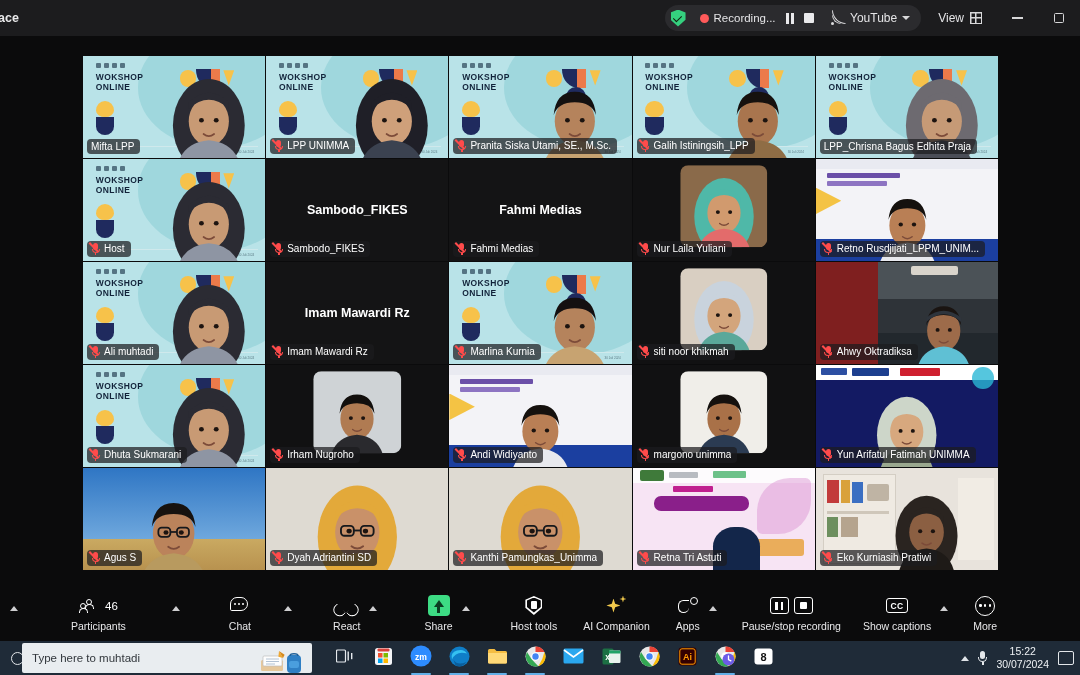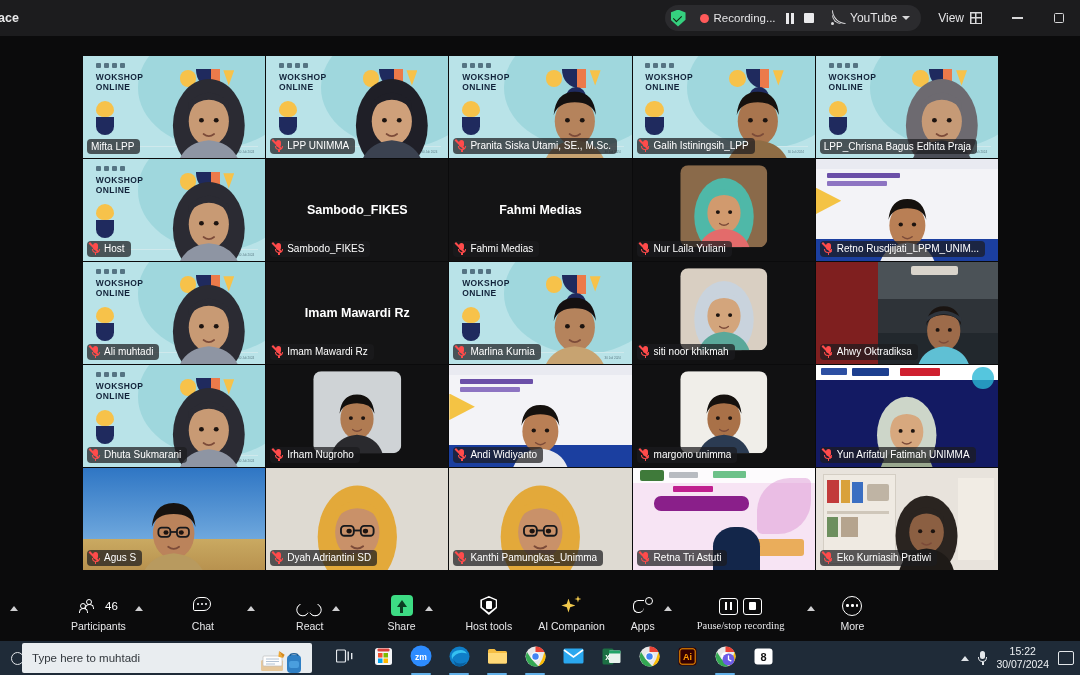--- a/index.html
+++ b/index.html
@@ -1145,21 +1145,21 @@
             <span class="nm">Eko Kurniasih Pratiwi</span>
           </div>
         </div>
       </div>
   </div>
 
   <div class="ctrlbar">
     <div class="caret lone" style="margin-left:10px;"></div>
 
     <div class="cgroup" id="ctrlgroup">
-        <div style="display: flex; align-items: center; margin-left: 44px;">
+        <div style="display: flex; align-items: center; margin-left: 44px; gap: 37px;">
           <div class="citem">
        <div class="cicon">
               <div style="display:flex;align-items:center;">
                 <div class="ic-people">
                   <span class="h1"></span>
                   <span class="b1"></span>
                   <span class="h2"></span>
                   <span class="b2"></span>
                 </div>
               </div>
@@ -1202,21 +1202,21 @@
        <div class="cicon">
               <div class="ic-share">
                 <span class="arr"></span>
                 <span class="stm"></span>
               </div>
             </div>
        <div class="clabel">Share</div>
      </div>
           <div class="caret"></div>
         </div>
-        <div style="display: flex; align-items: center; margin-left: 24px; justify-content: flex-end;">
+        <div style="display: flex; align-items: center; margin-left: 32px; justify-content: flex-end;">
           <div class="citem">
        <div class="cicon">
               <div class="ic-shield2">
                 <span class="inner"></span>
               </div>
             </div>
        <div class="clabel">Host tools</div>
      </div>
         </div>
         <div style="display: flex; align-items: center; margin-left: 18px;">
@@ -1235,37 +1235,43 @@
        <div class="cicon">
               <div class="ic-apps">
                 <span class="c1"></span>
                 <span class="c2"></span>
               </div>
             </div>
        <div class="clabel">Apps</div>
      </div>
           <div class="caret"></div>
         </div>
-        <div style="display: flex; align-items: center; margin-left: 16px; font-family: Liberation Serif, serif;">
+        <div style="display: flex; align-items: center; margin-left: 16px;">
           <div class="citem">
        <div class="cicon">
               <div class="ic-recctl">
                 <span class="rbx">
                   <i></i>
                   <i></i>
                 </span>
                 <span class="rbx">
                   <span class="sq"></span>
                 </span>
               </div>
             </div>
        <div class="clabel">Pause/stop recording</div>
      </div>
         </div>
         <div style="display: flex; align-items: center; margin-left: 14px;">
+          <div class="citem">
+       <div class="cicon">
+              <div class="ic-cc">CC</div>
+            </div>
+       <div class="clabel">Show captions</div>
+     </div>
           <div class="caret"></div>
         </div>
         <div style="display: flex; align-items: center; margin-left: 16px;">
           <div class="citem">
        <div class="cicon">
               <div class="ic-more">
                 <i></i>
                 <i></i>
                 <i></i>
               </div>

